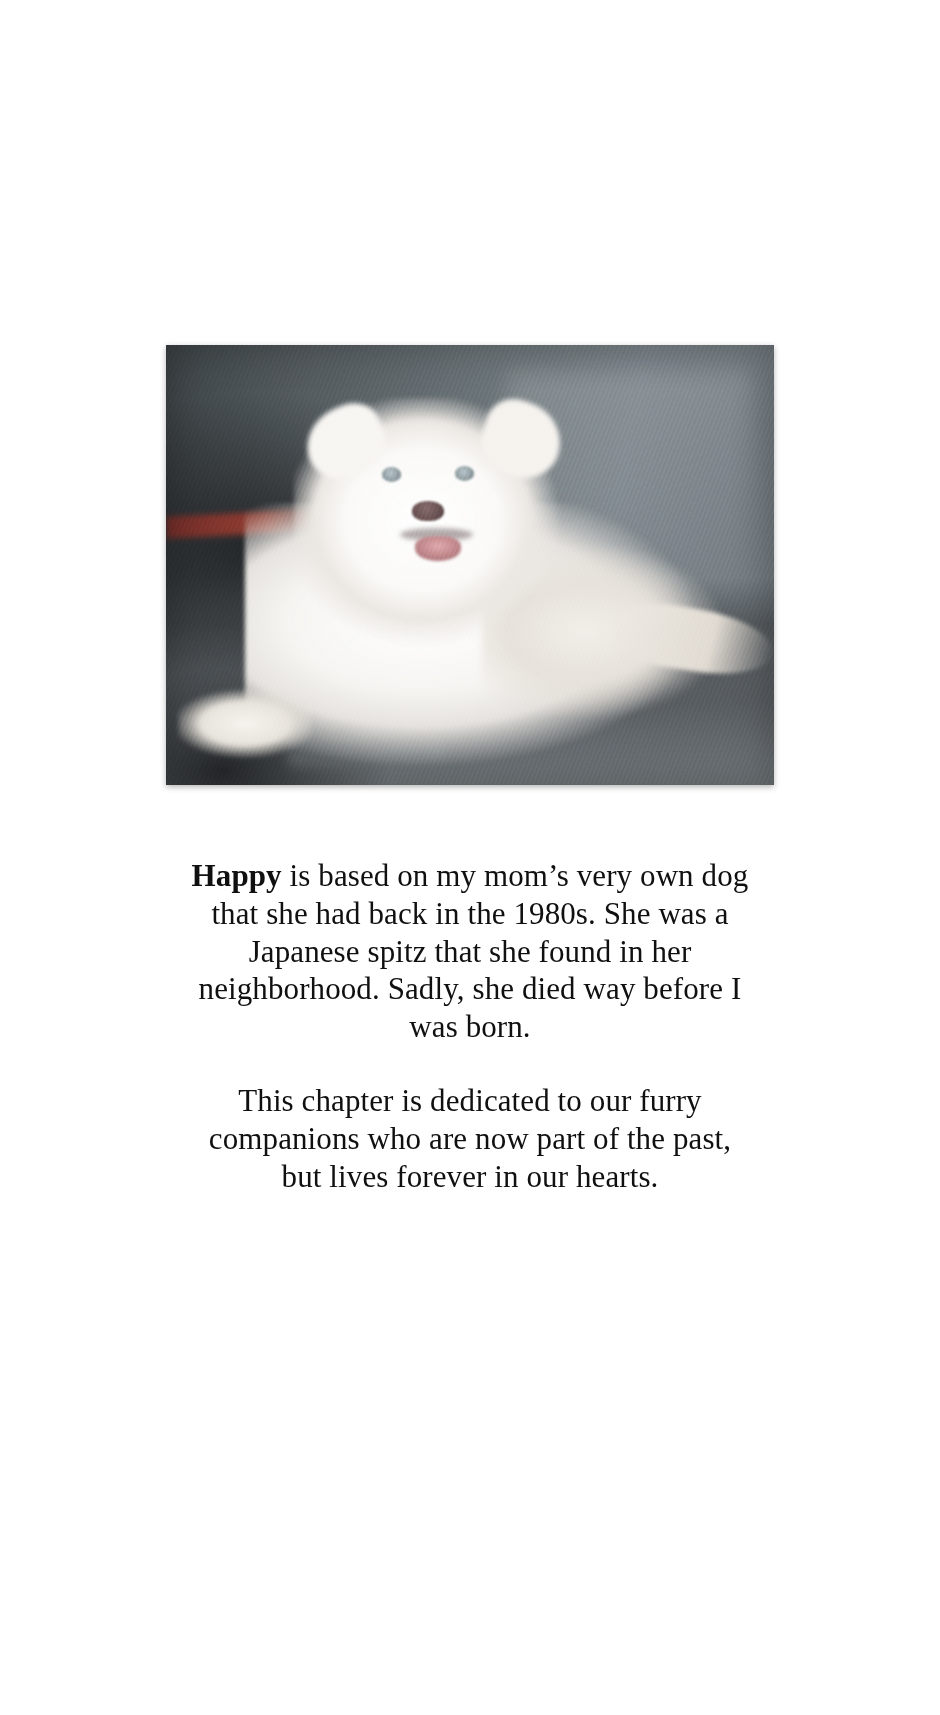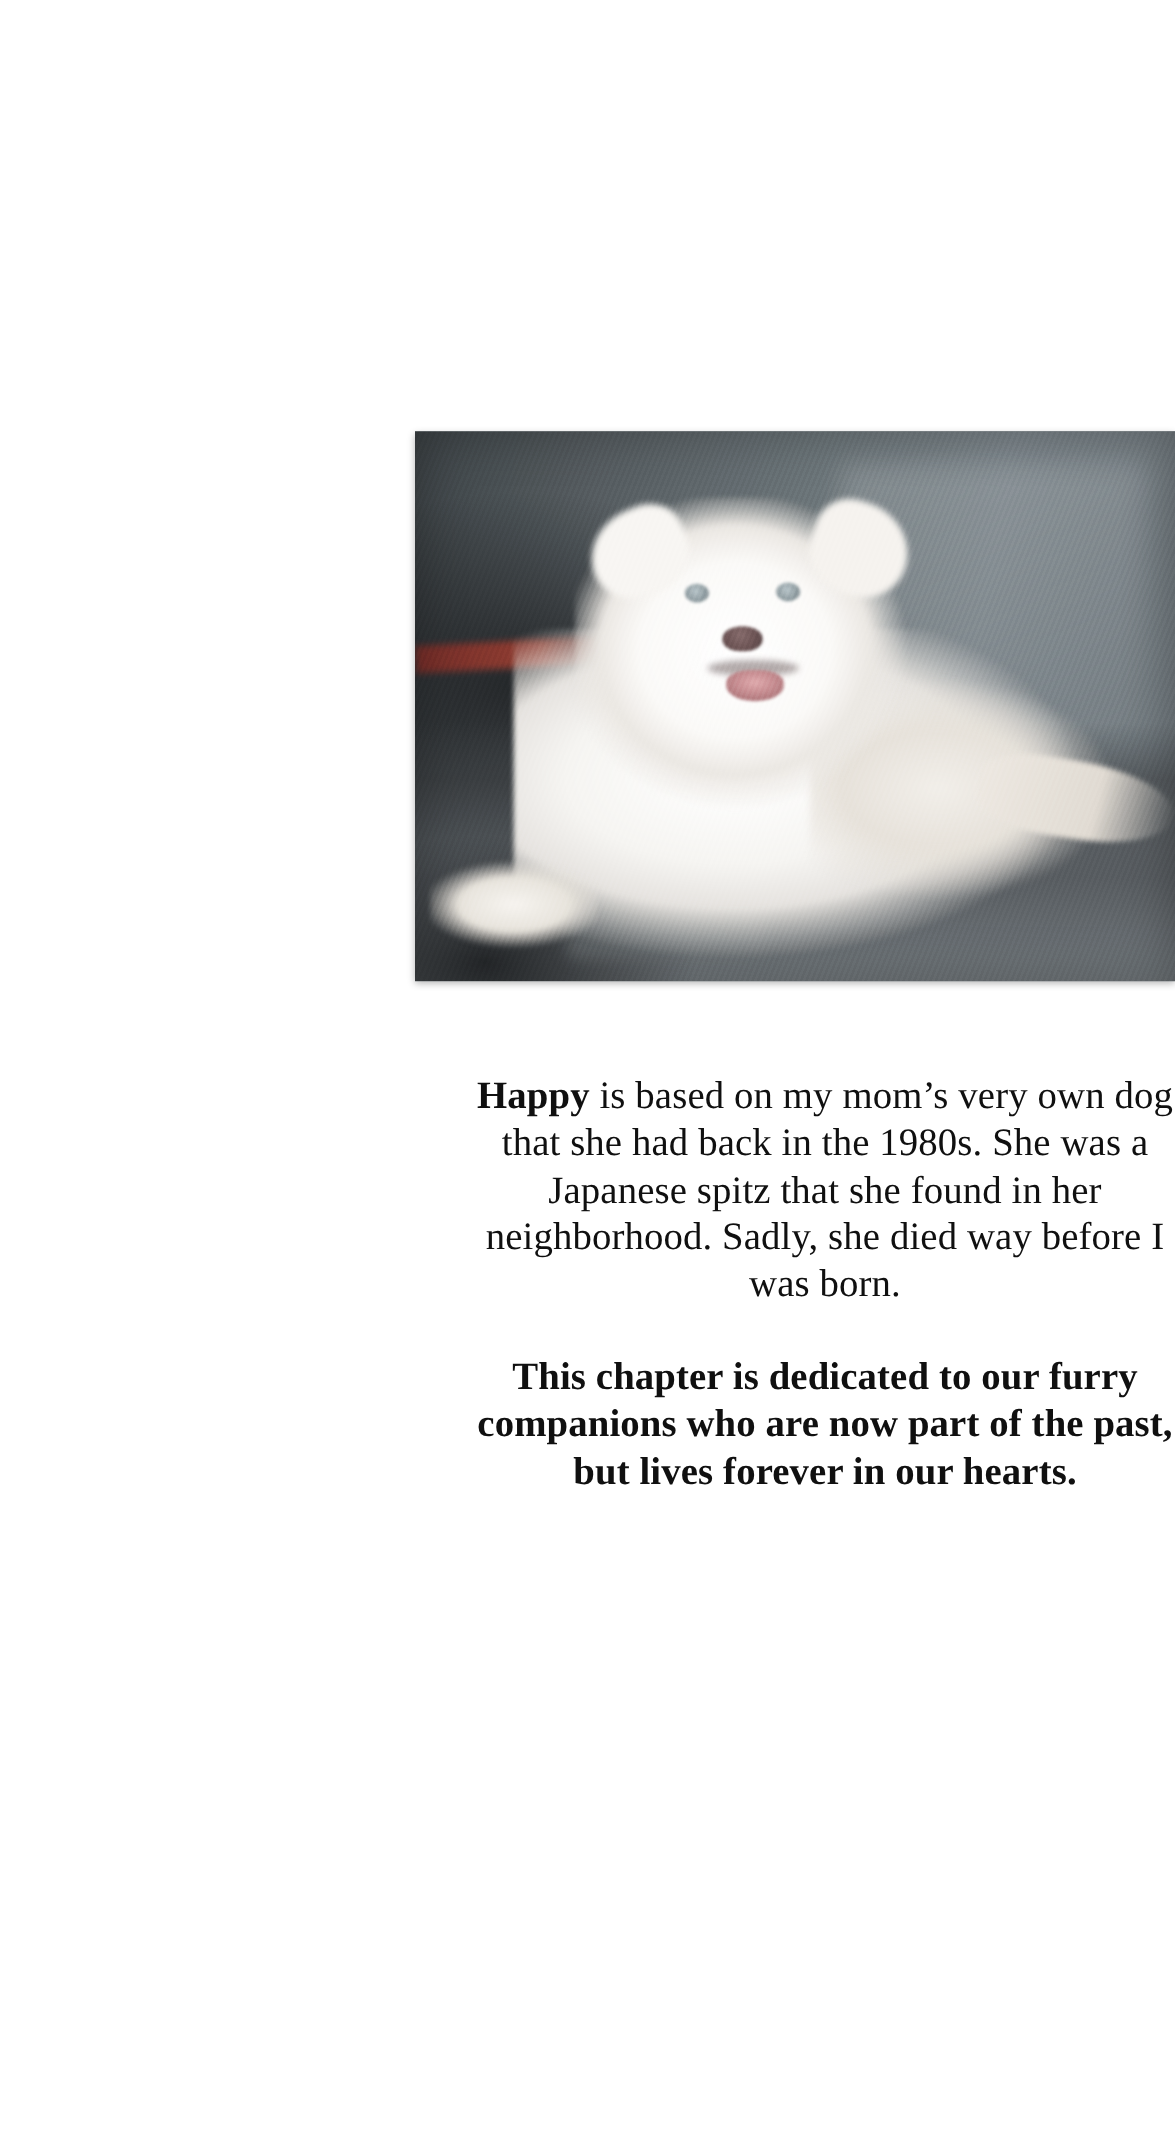--- a/index.html
+++ b/index.html
@@ -14,21 +14,21 @@
     color: #141414;
     overflow: hidden;
   }
   .page {
     position: relative;
     width: 940px;
     height: 1715px;
     background: #ffffff;
     display: flex;
     flex-direction: column;
-    align-items: flex-end;
+    align-items: center;
   }
 
   
   .photo-wrap {
     margin-top: 345px;
     width: 608px;
     height: 440px;
     box-shadow: 0 2px 6px rgba(0,0,0,0.30);
     background: #6d757a;
     position: relative;
@@ -223,21 +223,21 @@
   .caption {
     width: 560px;
     margin-top: 72px;
     text-align: center;
     font-size: 31px;
     line-height: 1.22;
     color: #101010;
     letter-spacing: 0.1px;
   }
   .caption p { margin: 0; }
-  .caption p + p { margin-top: 36px; font-weight: bold; }
+  .caption p + p { margin-top: 36px; }
   .caption b { font-weight: bold; }
 </style>
 </head>
 <body>
 
 <div class="page">
 
   <div class="photo-wrap">
     <div class="photo">
       <div class="wall-streak"></div>

